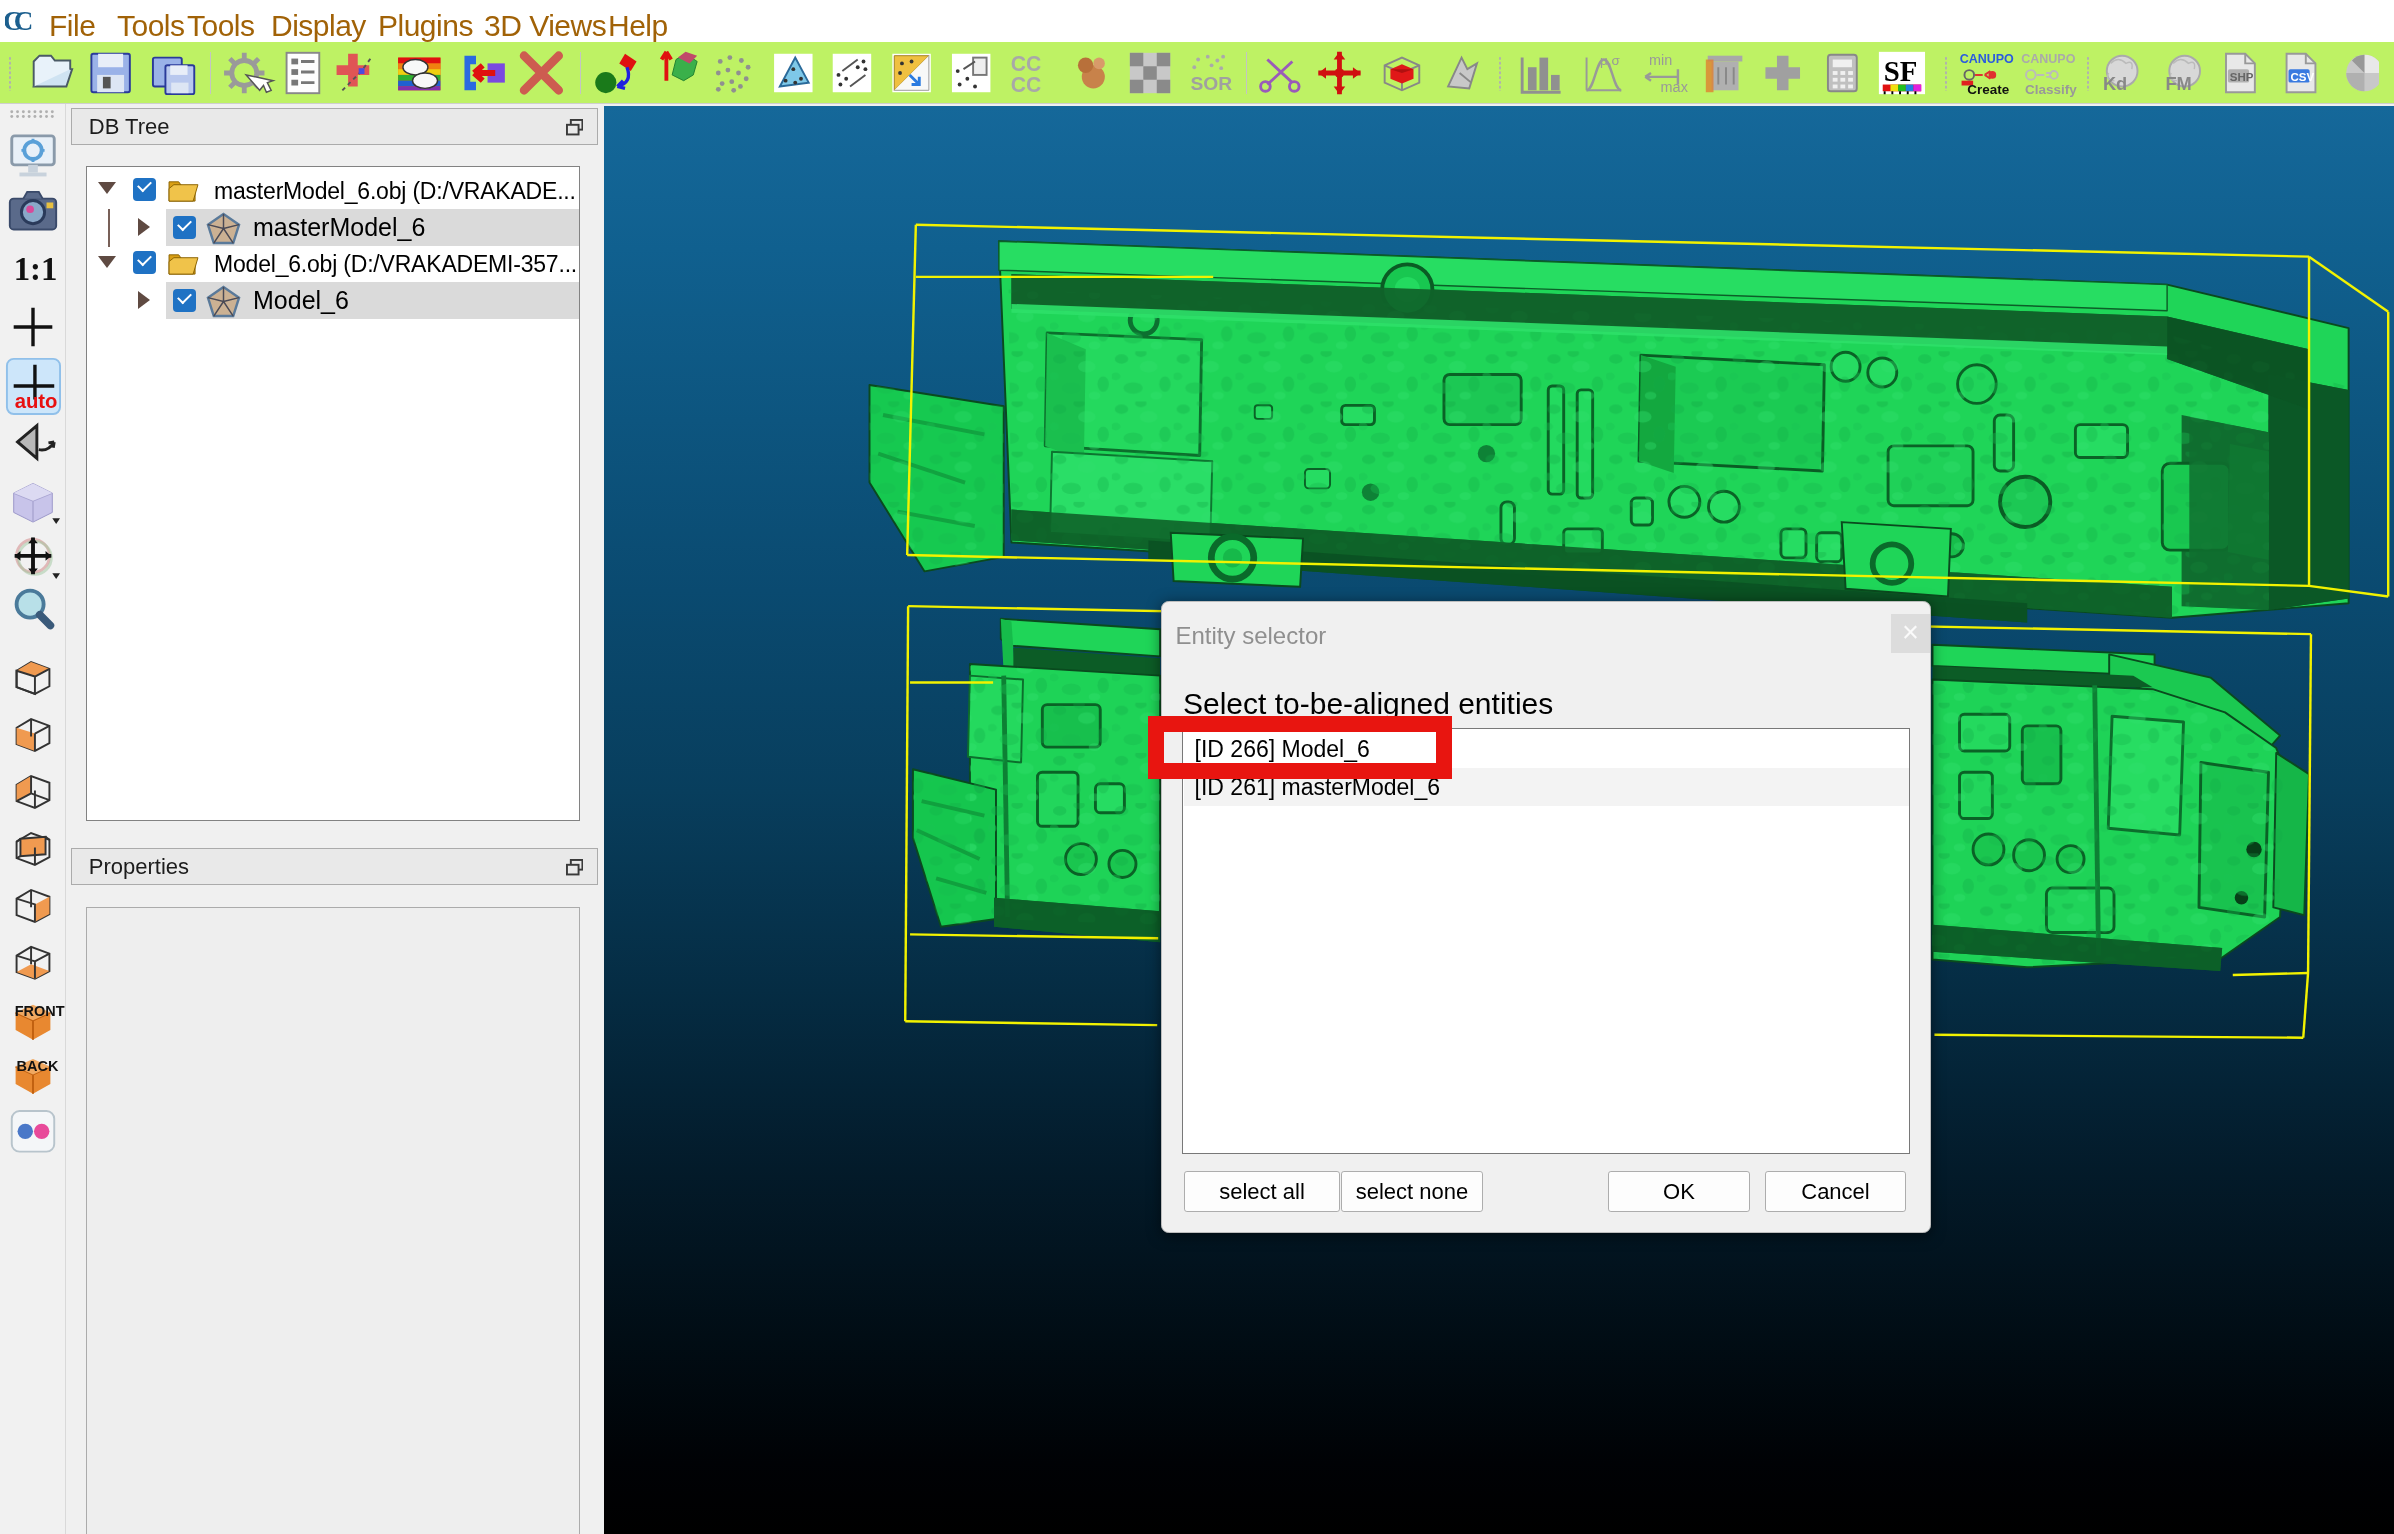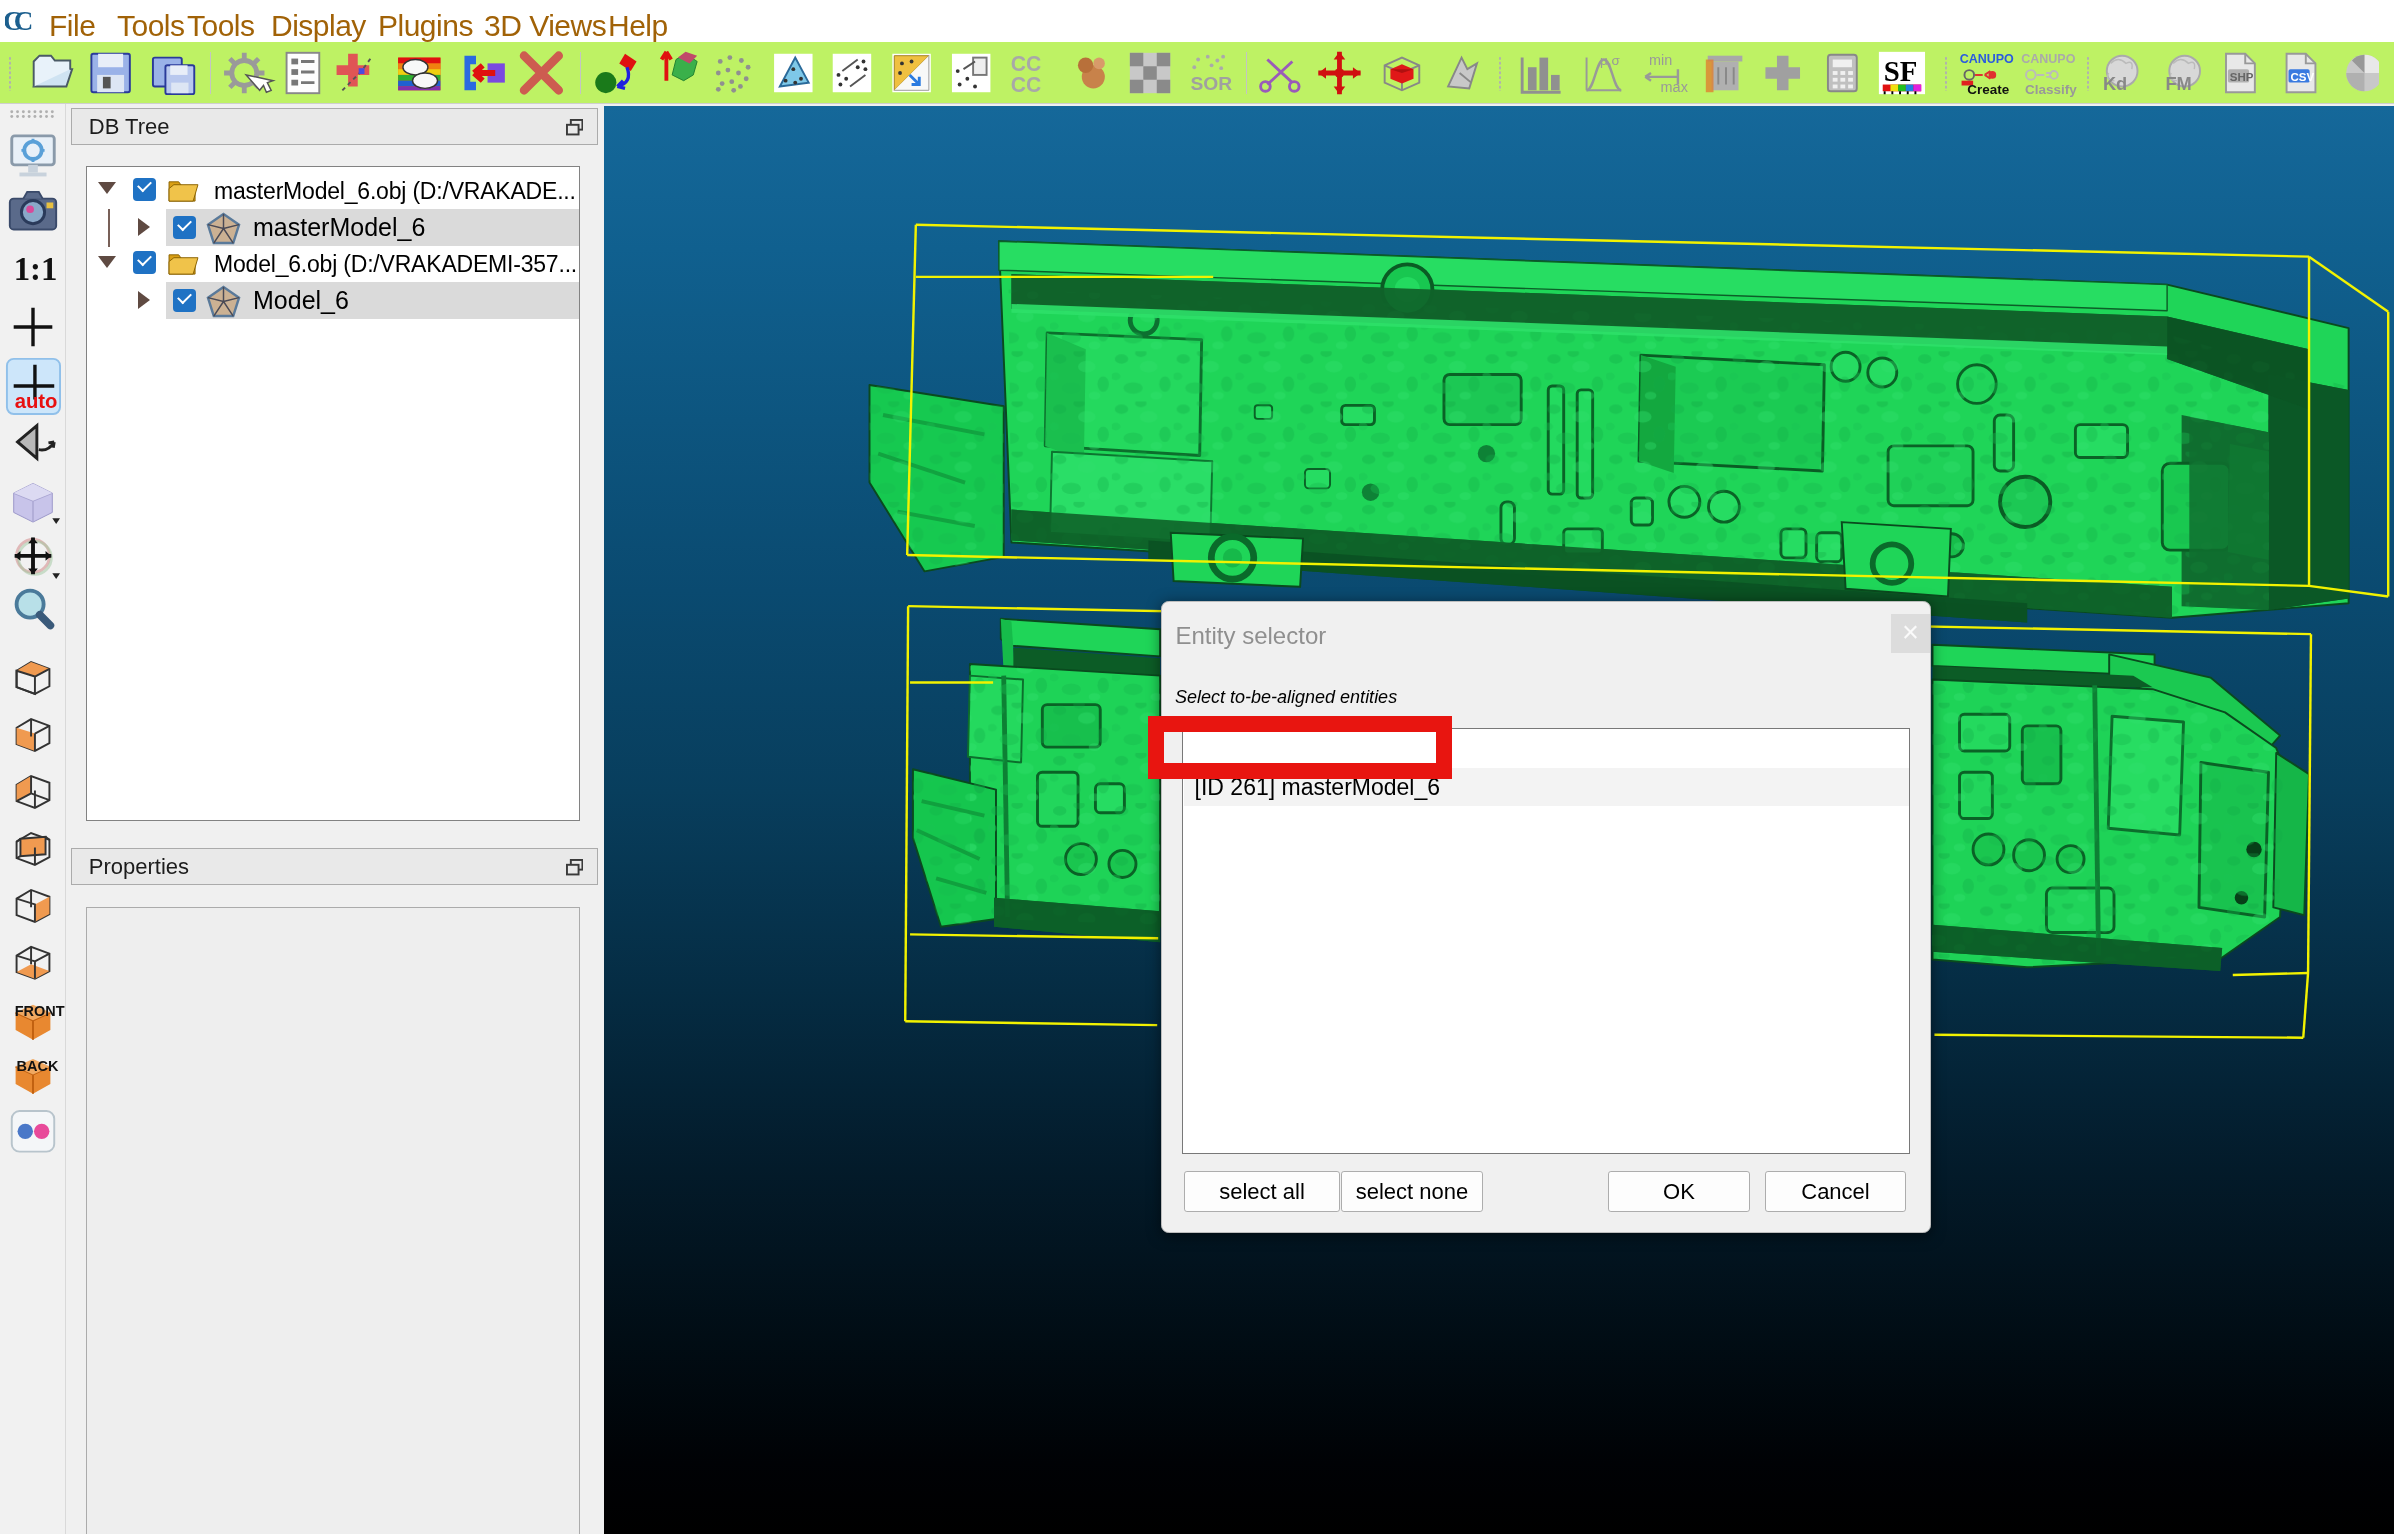--- a/index.html
+++ b/index.html
@@ -47,21 +47,21 @@
   #viewport { left:604px; top:106px; width:1790px; height:1428px;
      background:linear-gradient(180deg,#15689a 0%, #10608f 10%, #0d557f 22%, #0a4a70 34%,
                 #083e5d 48%, #052c43 62%, #031a29 75%, #010d15 86%, #000205 95%, #000 100%); }
 
   
   #dialog { left:1161px; top:601px; width:770px; height:632px; background:#f0f0f0;
             border:1px solid #bdbdbd; border-radius:7.7px; box-shadow:0 2.9px 13.5px rgba(0,0,0,0.5); }
   #dlg-title { position:absolute; left:13.5px; top:20px; font-size:24px; color:#8f8f8f; }
   #dlg-close { position:absolute; right:0px; top:11.6px; width:39px; height:39px; background:#dcdcdc;
                color:#fafafa; font-size:29px; text-align:center; line-height:37px; }
-  #dlg-label { position:absolute; left:13px; top:85px; font-size:18px; color:#000;font-style:italic; }
+  #dlg-label { position:absolute; left:21px; top:85px; font-size:30px; color:#000; }
   #dlg-list { position:absolute; left:20px; top:126px; width:728px; height:426px;
               background:#ffffff; border:1px solid #787878; }
   .lrow { position:absolute; left:1px; width:725px; height:38px; font-size:23px; color:#000;
           padding-left:10.6px; line-height:38px; white-space:nowrap; }
   .dbtn { position:absolute; top:569px; height:41px; background:#fdfdfd; border:1px solid #adadad;
           border-radius:2.9px; font-size:22px; color:#000; text-align:center; line-height:39px; }
   #redrect { left:1148px; top:716px; width:304px; height:63px; border:16.4px solid #e81510; }
 </style>
 </head>
 <body>
@@ -681,20 +681,21 @@
       <path d="M2313,1010 L2391,1008"></path>
     </g>
   </svg>
 </div>
 
 <div class="abs" id="dialog">
   <div id="dlg-title">Entity selector</div>
   <div id="dlg-close">×</div>
   <div id="dlg-label">Select to-be-aligned entities</div>
   <div id="dlg-list">
+    <div class="lrow" style="top:1px">[ID 266] Model_6</div>
     <div class="lrow" style="top:39px;background:#f3f3f3">[ID 261] masterModel_6</div>
   </div>
   <div class="dbtn" style="left:22px;width:156px">select all</div>
   <div class="dbtn" style="left:179px;width:142px">select none</div>
   <div class="dbtn" style="left:446px;width:142px">OK</div>
   <div class="dbtn" style="left:603px;width:141px">Cancel</div>
 </div>
 
 <div class="abs" id="redrect"></div>
 

